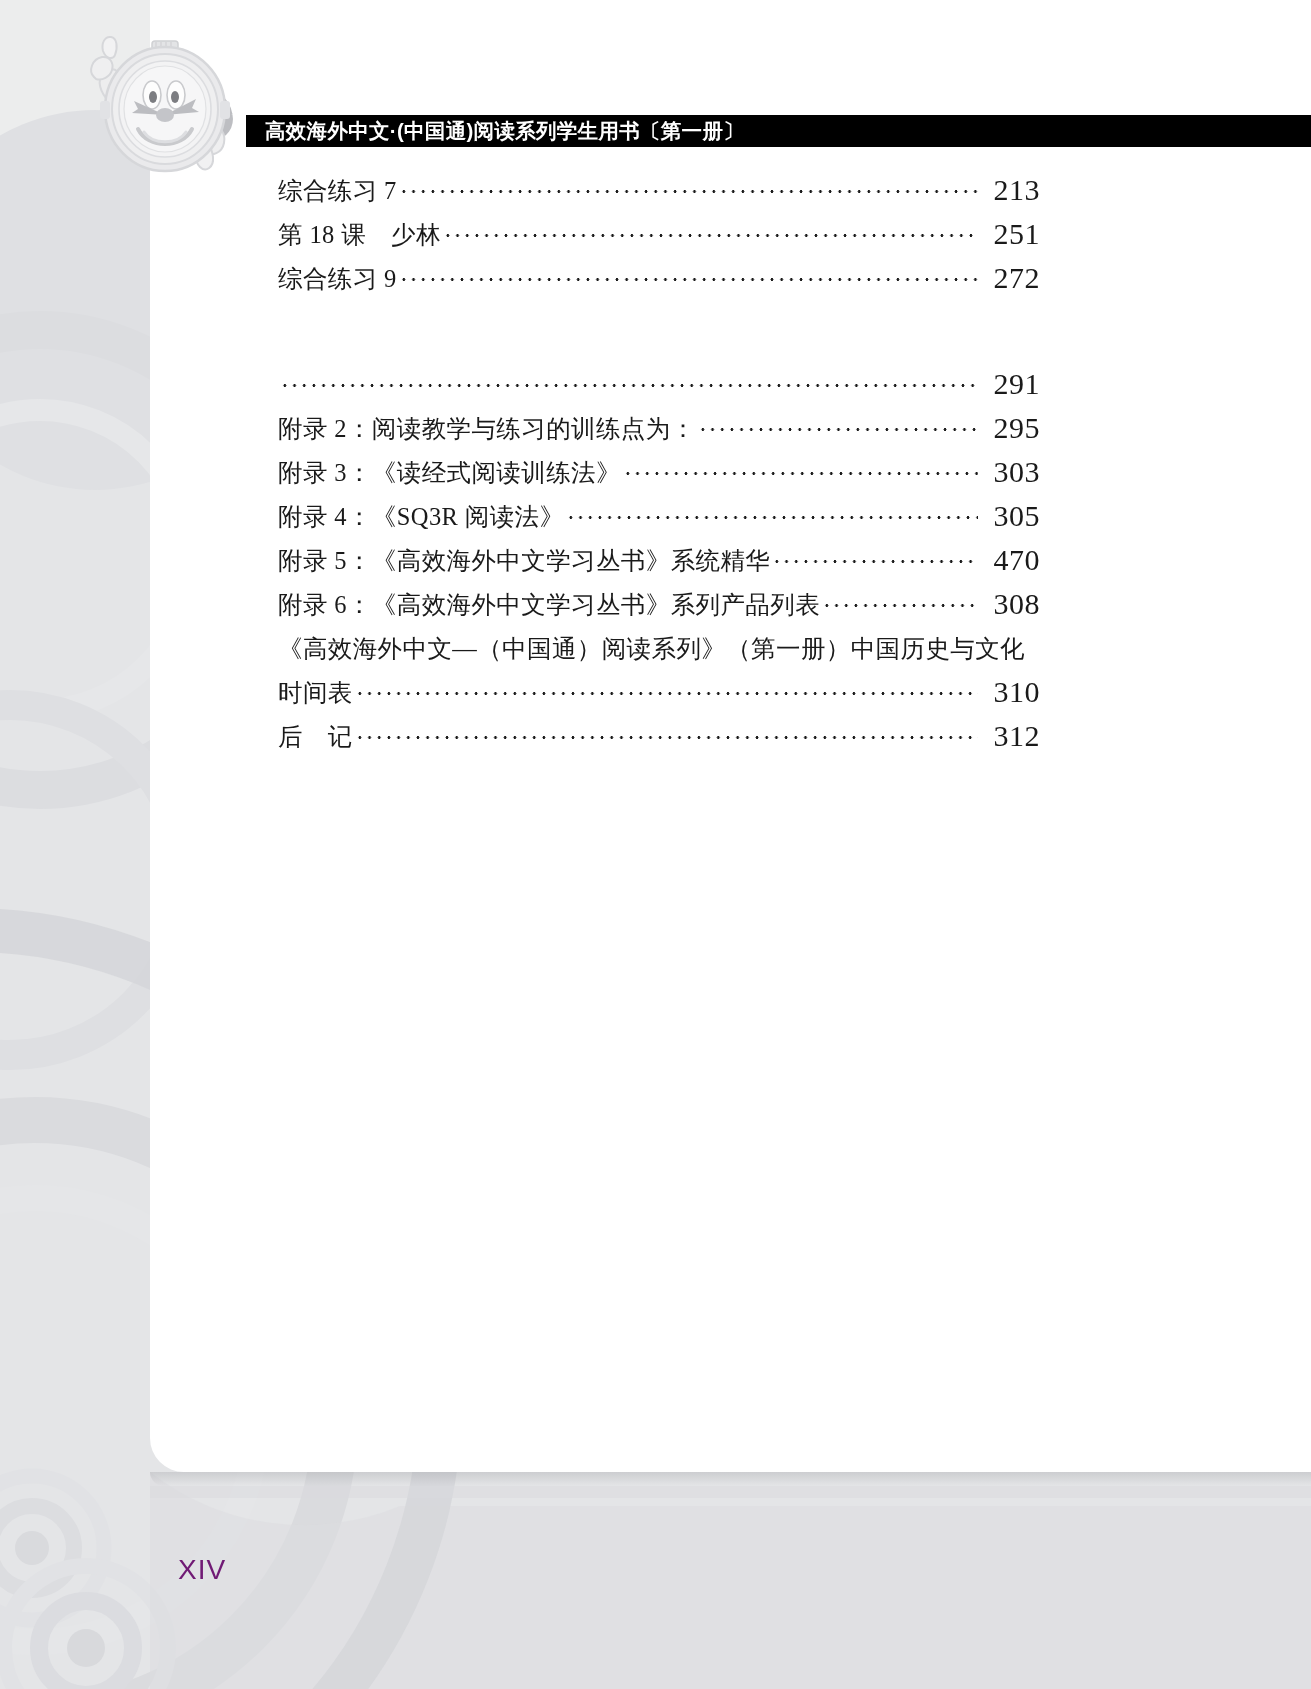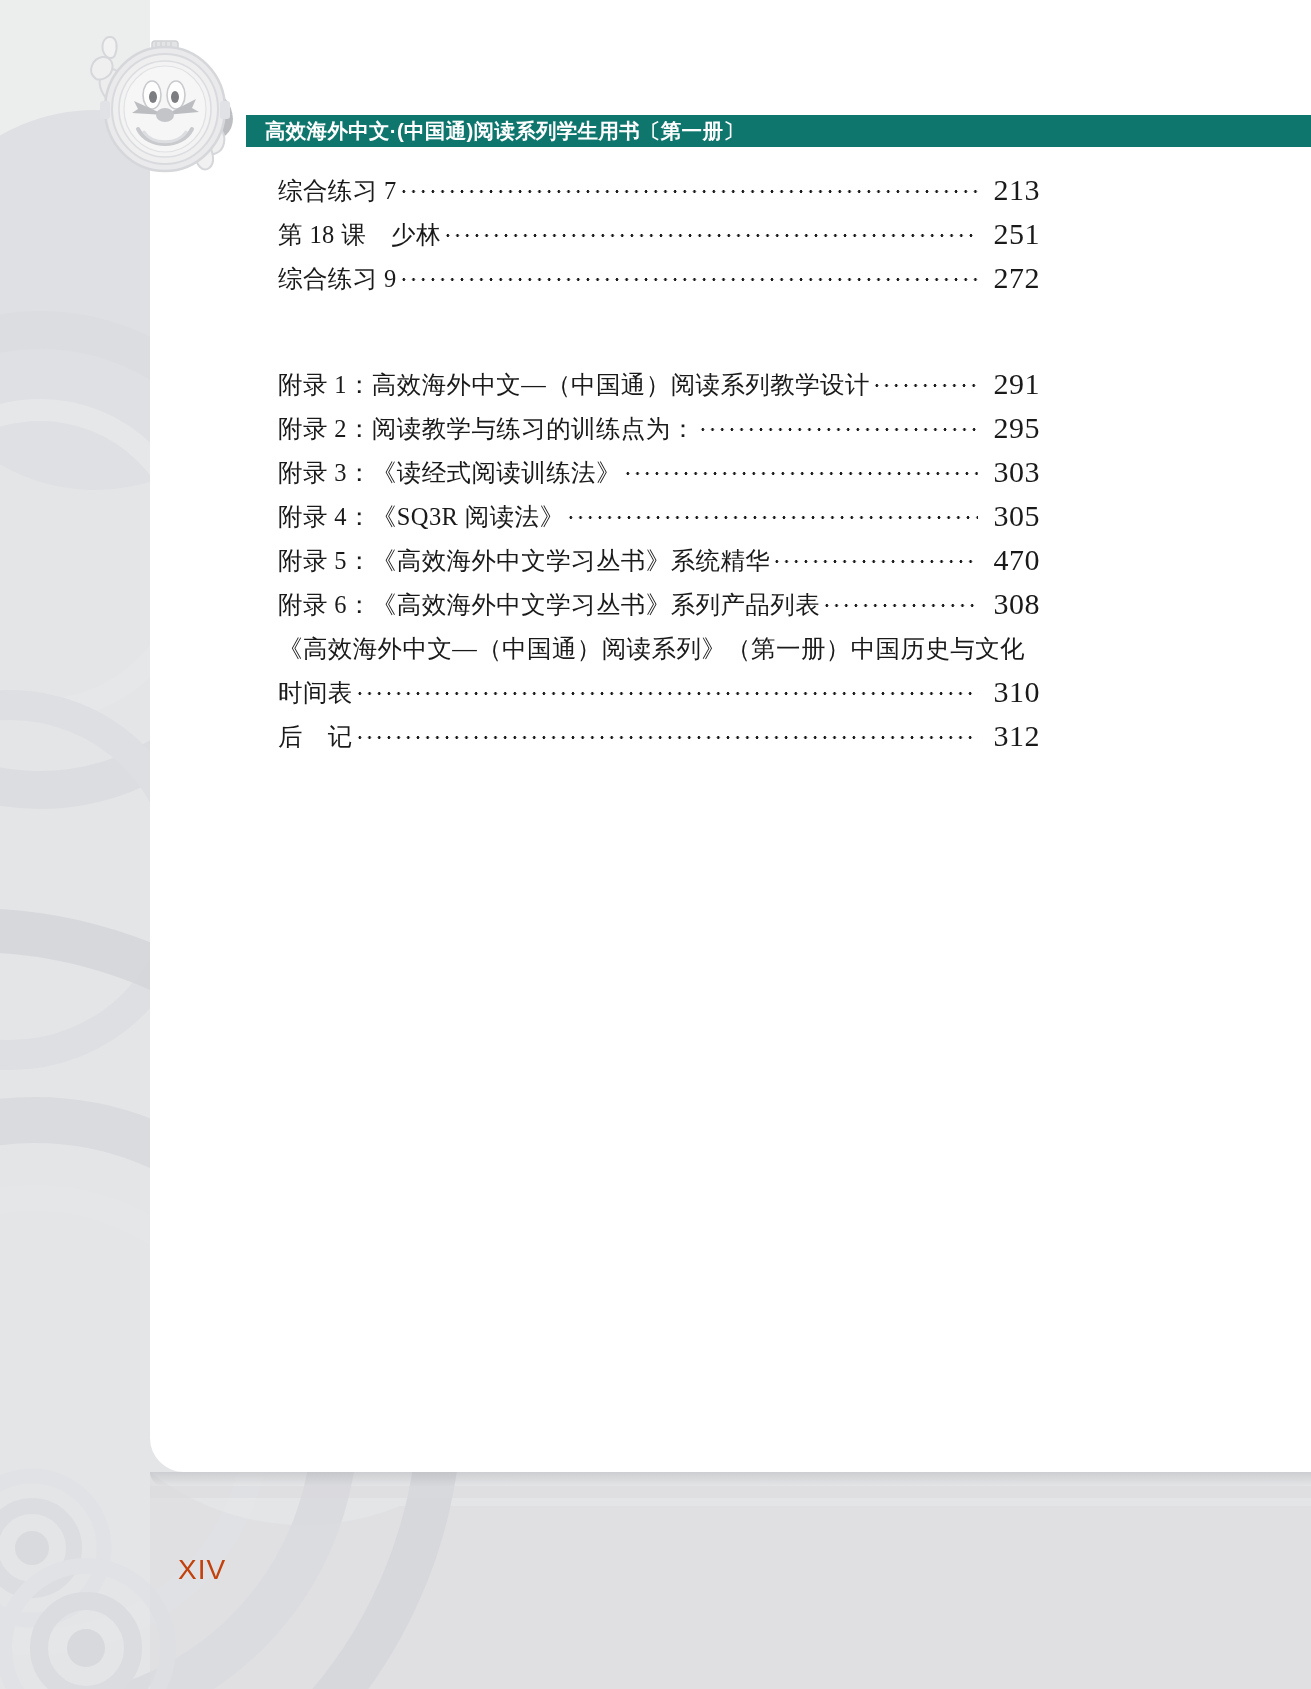--- a/index.html
+++ b/index.html
@@ -47,21 +47,21 @@
     z-index: 1;
   }
 
   
   .header-band {
     position: absolute;
     left: 246px;
     top: 115px;
     width: 1065px;
     height: 32px;
-    background: #0f766e;
+    background: #000000;
     z-index: 4;
     display: flex;
     align-items: center;
   }
   .header-band .header-title {
     color: #ffffff;
     font-family: "Liberation Sans", "DejaVu Sans", sans-serif;
     font-weight: bold;
     font-size: 20.5px;
     letter-spacing: 0.3px;
@@ -132,21 +132,21 @@
 
   .toc-gap { height: 62px; }
 
   
   .folio {
     position: absolute;
     left: 178px;
     top: 1554px;
     font-family: "Liberation Sans", "DejaVu Sans", sans-serif;
     font-size: 28px;
-    color: #c2410c;
+    color: #701a75;
     letter-spacing: 1px;
     z-index: 6;
   }
 </style>
 </head>
 <body>
 
 <svg id="bg-decor" viewBox="0 0 1311 1689" preserveAspectRatio="none" aria-hidden="true">
   <rect x="0" y="0" width="1311" height="1689" fill="#e4e5e7"></rect>
 
@@ -243,21 +243,20 @@
       <span class="toc-label">综合练习 9</span>
       <span class="toc-leader"></span>
       <span class="toc-page">272</span>
     </div>
   </div>
 
   <div class="toc-gap"></div>
 
   <div>
     <div class="toc-row">
-      <span class="toc-label">附录 1：高效海外中文—（中国通）阅读系列教学设计</span>
       <span class="toc-leader"></span>
       <span class="toc-page">291</span>
     </div>
     <div class="toc-row">
       <span class="toc-label">附录 2：阅读教学与练习的训练点为：</span>
       <span class="toc-leader"></span>
       <span class="toc-page">295</span>
     </div>
     <div class="toc-row">
       <span class="toc-label">附录 3：《读经式阅读训练法》</span>

